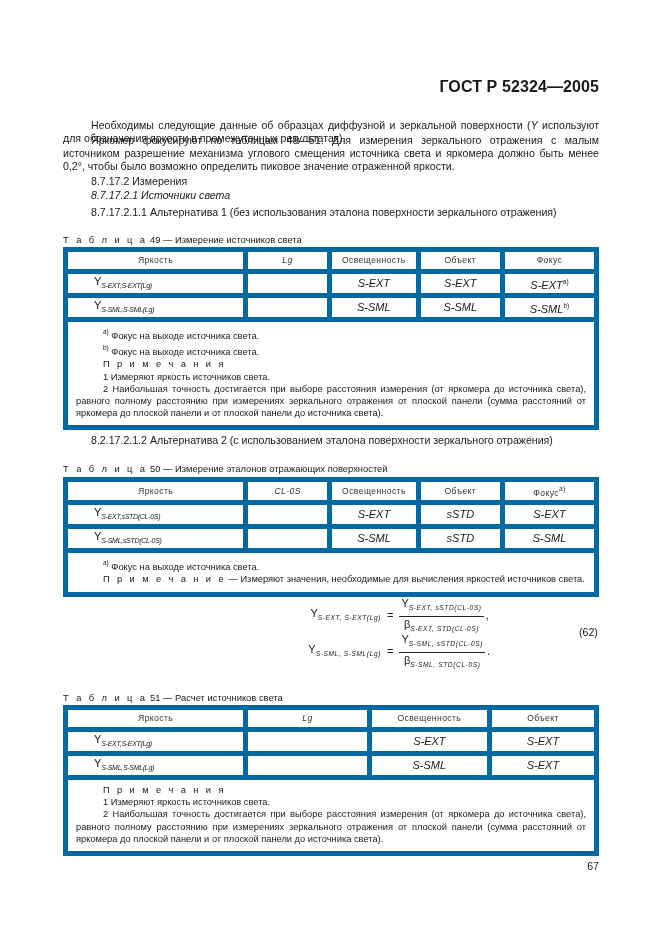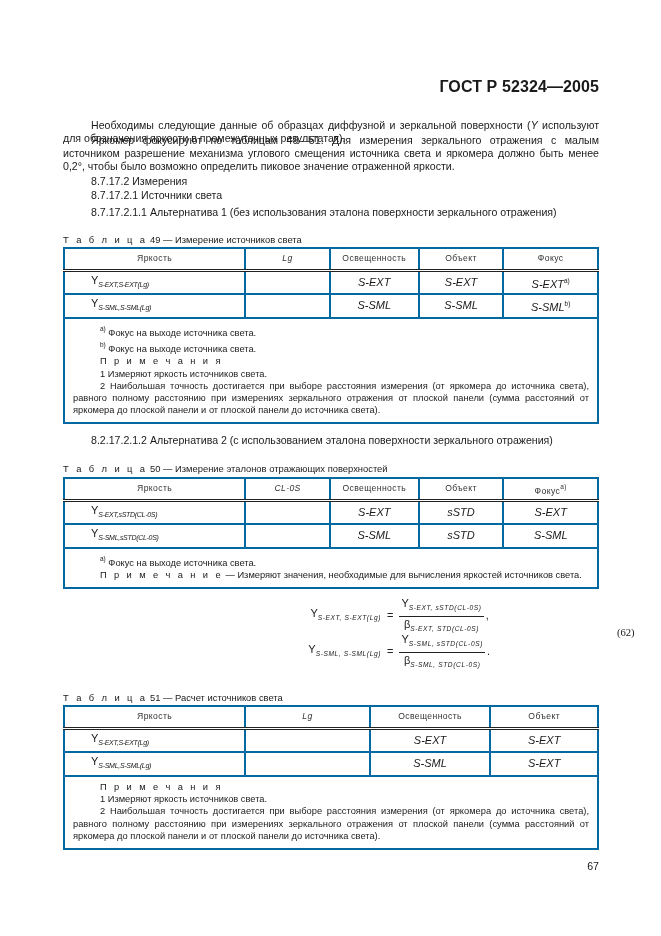--- a/index.html
+++ b/index.html
@@ -27,21 +27,21 @@
     .tcap {
       position: absolute; left: 0; width: 536px; font-size: 9.4px;
     }
     .spaced { letter-spacing: 2.4px; }
 
     table.t {
       position: absolute; left: 0; width: 536px;
       border-collapse: collapse; font-size: 9.4px;
     }
     table.t td, table.t th {
-      border: 2px solid #0369a1; font-weight: normal; vertical-align: middle;
+      border: 5px solid #0369a1; font-weight: normal; vertical-align: middle;
     }
     table.t th { height: 22px; text-align: center; font-size: 8.6px; letter-spacing: 0.4px; color: #333; }
     table.t tr.hdr th { border-bottom: 3px double #222; }
     table.t td { height: 24px; text-align: center; font-style: italic; font-size: 11px; }
     table.t td.ycell { text-align: left; padding-left: 26px; font-style: normal; }
     .sub { font-size: 7px; font-style: italic; vertical-align: -3px; letter-spacing: -0.3px; }
     .sup { font-size: 6.5px; vertical-align: 5px; font-style: normal; }
     table.t td.notes {
       text-align: left; font-style: normal; font-size: 9.3px; line-height: 12.2px;
       padding: 4px 8px 6px 8px; height: auto;
@@ -69,21 +69,21 @@
 
 <div class="page">
 
   <div class="header">ГОСТ Р 52324—2005</div>
 
   <div class="para indent" style="top:107px;margin-top:12px;"><span>Необходимы следующие данные об образцах диффузной и зеркальной поверхности (</span><span class="it">Y</span><span> используют для обозначения яркости в промежуточных результатах).</span></div>
 
   <div class="para indent" style="top:134px;">Яркомер фокусируют по таблицам 49—51. Для измерения зеркального отражения с малым источником разрешение механизма углового смещения источника света и яркомера должно быть менее 0,2°, чтобы было возможно определить пиковое значение отраженной яркости.</div>
 
   <div class="para line-ind" style="top:175px;">8.7.17.2 Измерения</div>
-  <div class="para line-ind" style="top:189px;">8.7.17.2.1 Источники света</div>
+  <div class="para line-ind" style="top:189px;font-style:italic;">8.7.17.2.1 Источники света</div>
   <div class="para line-ind" style="top:206px;">8.7.17.2.1.1 Альтернатива 1 (без использования эталона поверхности зеркального отражения)</div>
 
   <div class="tcap" style="top:233px;"><span class="spaced">Т а б л и ц а</span><span> 49 — Измерение источников света</span></div>
 
   <table class="t" style="top:247px;">
     <colgroup>
         <col style="width:182px">
         <col style="width:85px">
         <col style="width:89px">
         <col style="width:85px">
@@ -179,21 +179,21 @@
     <div class="frow">
       <span class="flhs"><span>Y</span><span class="fsub">S-SML, S-SML(Lg)</span></span>
       <span class="feq">=</span>
       <span class="frac">
         <span class="num"><span>Y</span><span class="fsub">S-SML, sSTD(CL-0S)</span></span>
         <span class="den"><span>β</span><span class="fsub">S-SML, STD(CL-0S)</span></span>
       </span>
       <span class="fpunct">.</span>
     </div>
   </div>
-  <div class="eqnum" style="left:554px;font-family:Liberation Serif, serif;">(62)</div>
+  <div class="eqnum" style="left:516px;">(62)</div>
 
   <div class="tcap" style="top:691px;"><span class="spaced">Т а б л и ц а</span><span> 51 — Расчет источников света</span></div>
 
   <table class="t" style="top:705px;">
     <colgroup>
         <col style="width:182px">
         <col style="width:125px">
         <col style="width:121px">
         <col style="width:108px">
       </colgroup>

